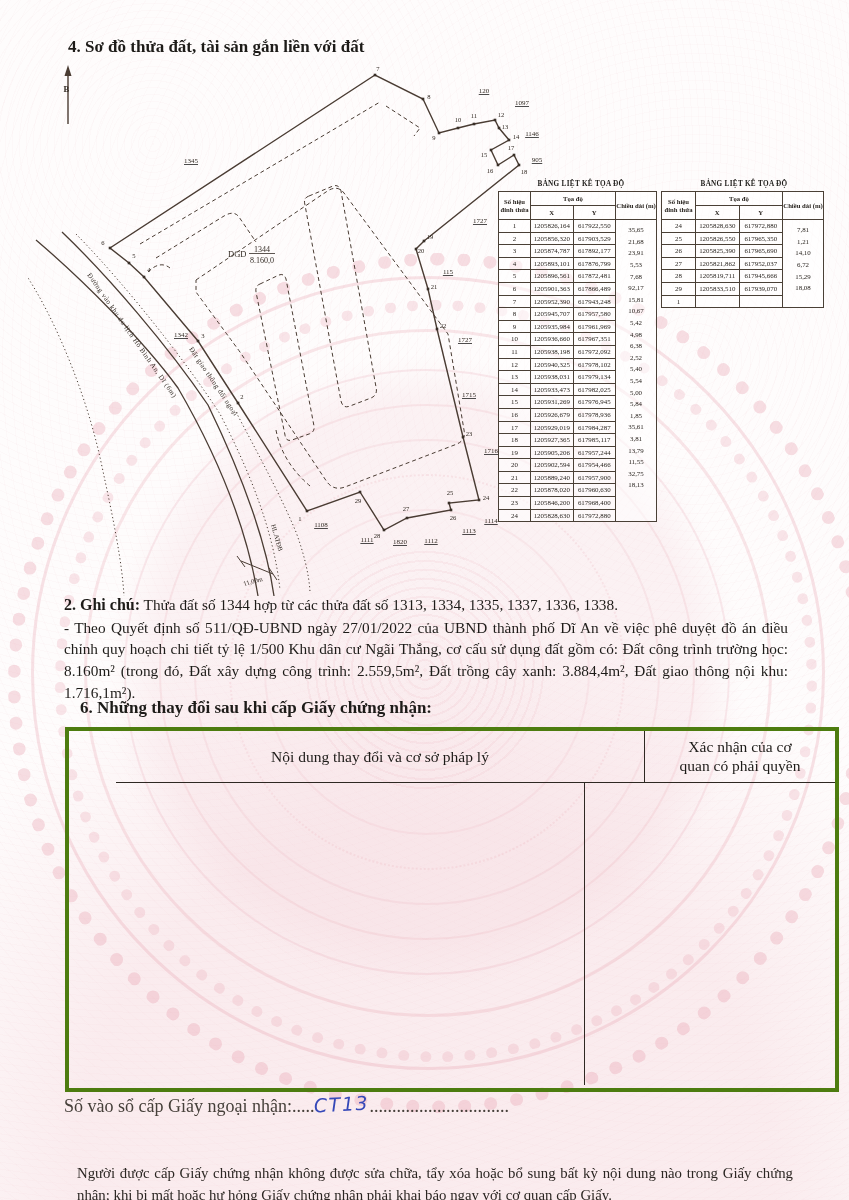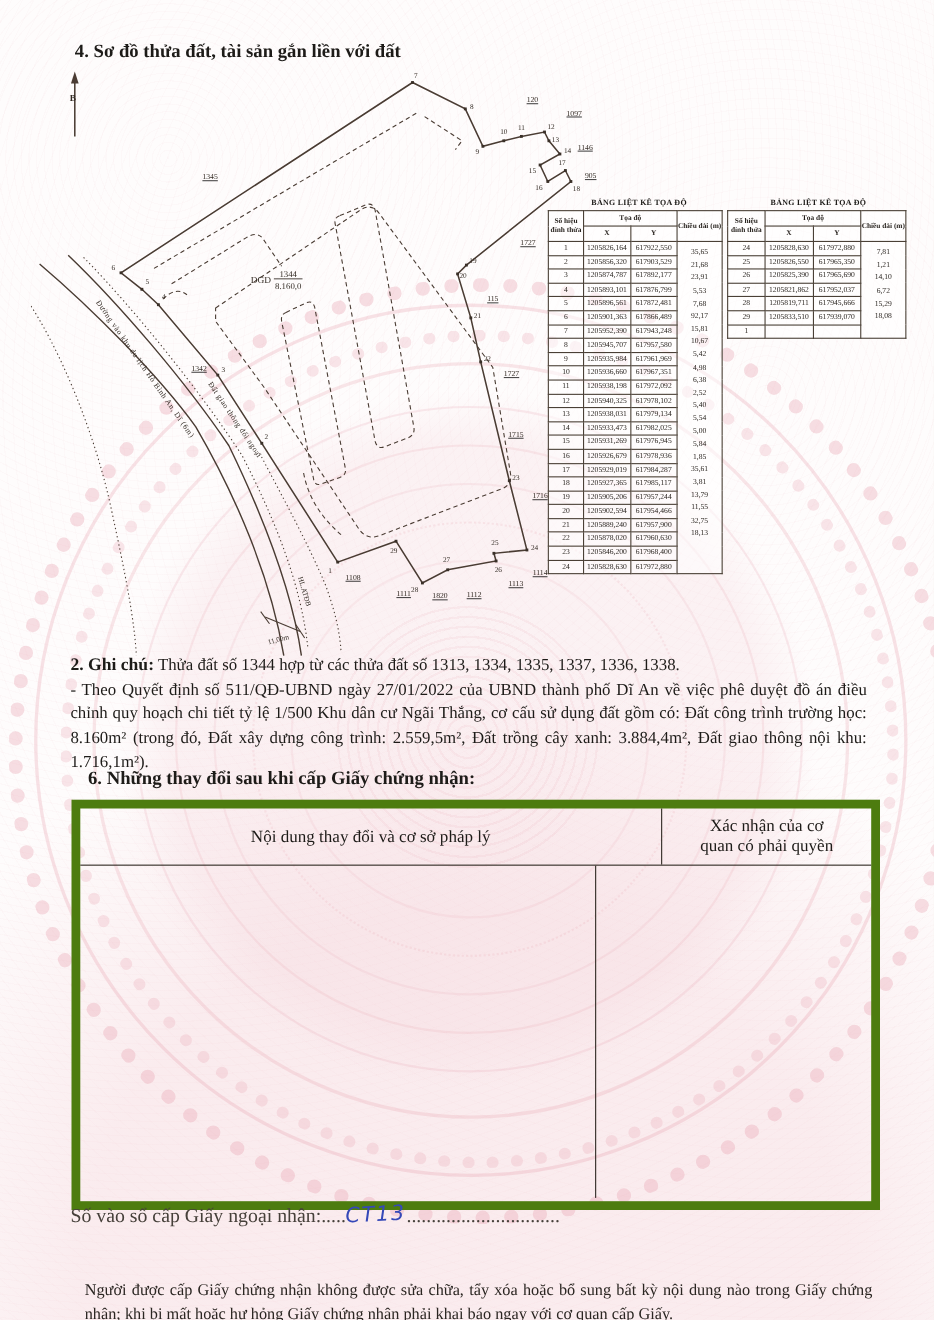--- a/index.html
+++ b/index.html
@@ -33,21 +33,21 @@
     border:1px solid #4a4036;padding:0;margin:0;
     font-size:6.9px;line-height:1.1;text-align:center;vertical-align:middle;
     font-family:"Liberation Serif","DejaVu Serif",serif;color:#241f1a;
     overflow:hidden;white-space:nowrap;
   }
   table.coord th{font-weight:bold;font-size:6.7px;white-space:normal;}
   table.coord td{height:11.6px;}
   td.len-cell{position:relative;vertical-align:top;}
   td.len-cell span{position:absolute;left:0;right:0;text-align:center;font-size:6.9px;}
   
-  .change-table{position:absolute;z-index:3;border:8px solid #4d7c0f;}
+  .change-table{position:absolute;z-index:3;border:4px solid #4d7c0f;padding-left:47px;}
   .change-table .hd{display:flex;border-bottom:1.5px solid #2e2822;}
   .change-table .hd div{display:flex;align-items:center;justify-content:center;text-align:center;
      font-size:15.5px;line-height:1.25;padding:6px 30px;}
   .change-table .bd{display:flex;}
   .col-sep{border-right:1.2px solid #2e2822;}
   
   .serial-line{position:absolute;font-size:18px;color:#46403a;z-index:3;white-space:nowrap;}
   .serial-value{color:#3548b8;font-style:italic;font-size:19px;letter-spacing:1.5px;
      display:inline-block;transform:rotate(-3deg) translateY(-1px);font-family:"DejaVu Sans",sans-serif;}
   .notice{position:absolute;font-size:14.8px;line-height:1.5;text-align:justify;color:#2b2622;z-index:3;margin-top:26px;}

